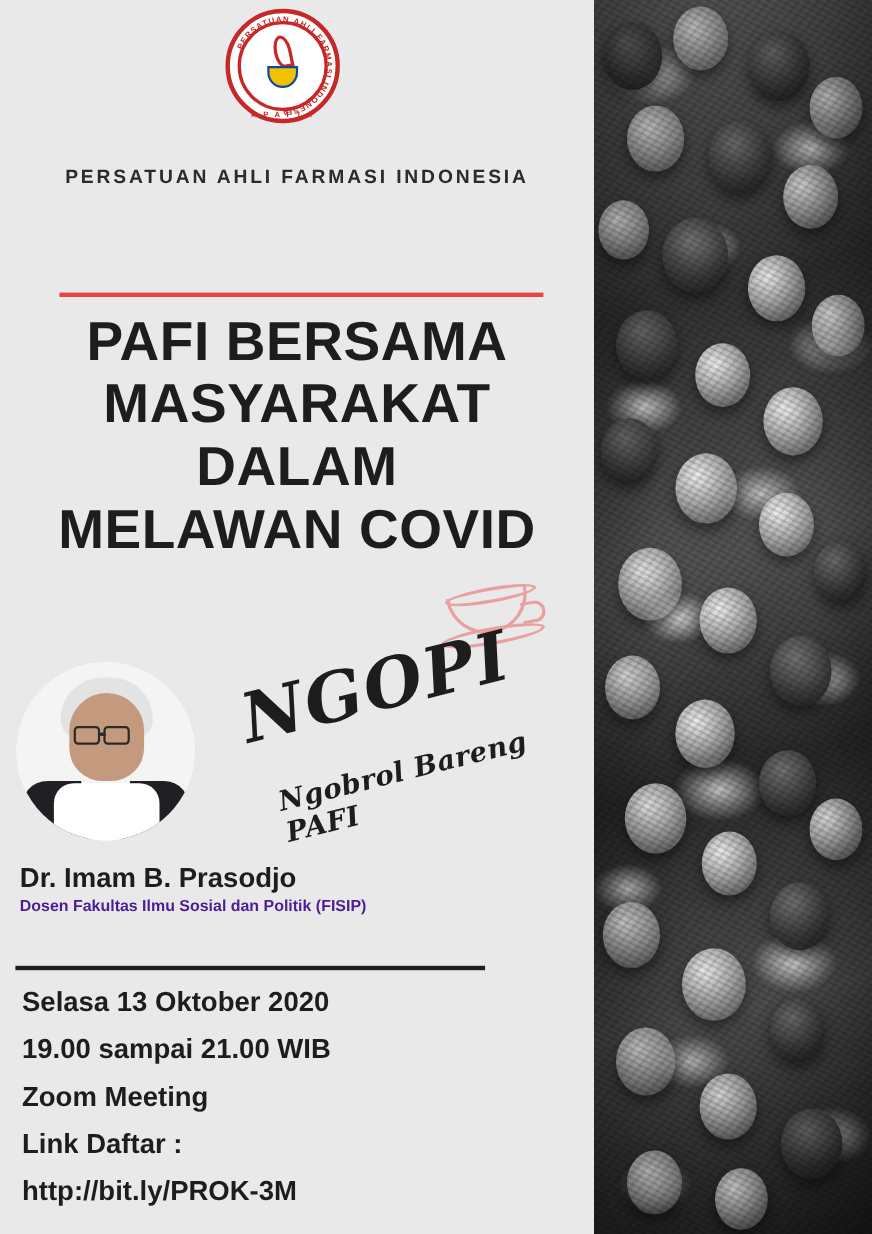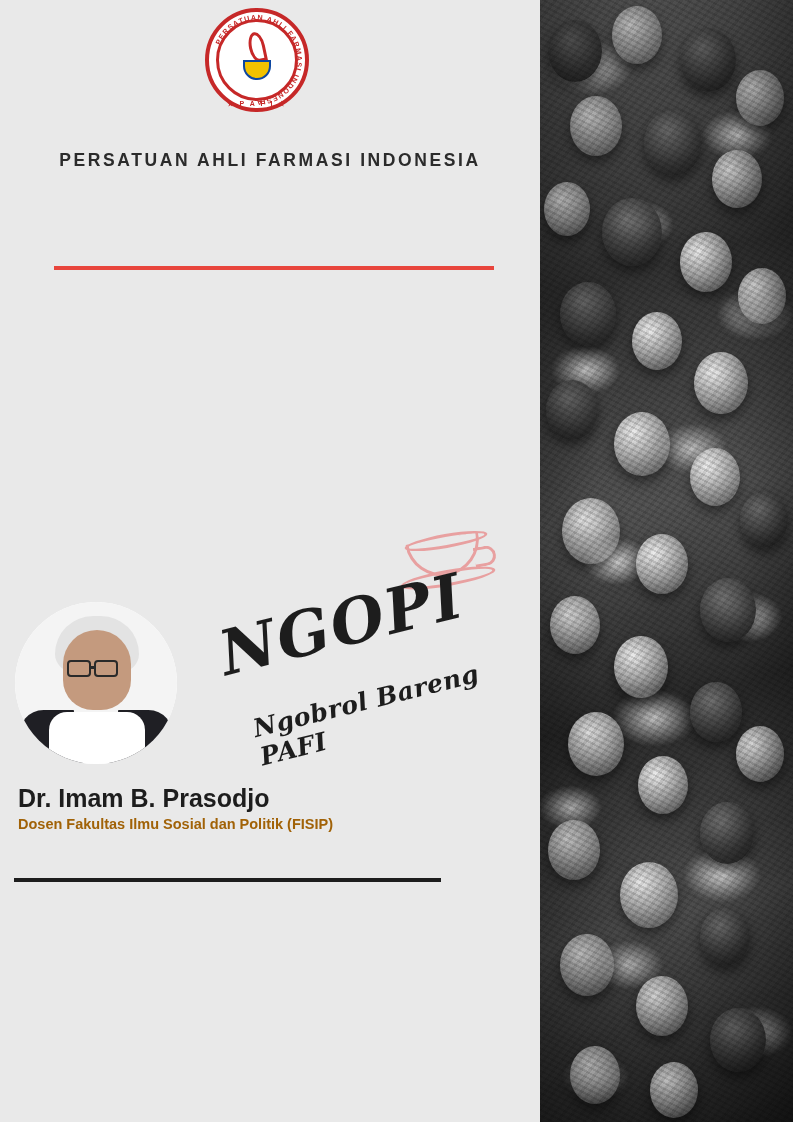--- a/index.html
+++ b/index.html
@@ -351,21 +351,21 @@
     font-weight: bold;
     color: #1d1d1d;
   }
   .speaker-role {
     position: absolute;
     left: 18px;
     top: 814px;
     font-size: 14.5px;
     font-weight: bold;
     line-height: 21px;
-    color: #a16207;
+    color: #4c1d95;
     width: 480px;
   }
   .rule-black {
     position: absolute;
     left: 14px;
     top: 878px;
     width: 427px;
     height: 4px;
     background: #1d1d1d;
   }
@@ -449,20 +449,23 @@
     <div class="pafi-text">★ P A F I ★</div>
   </div>
 
   <div class="content">
 
     <div class="org-name">PERSATUAN AHLI FARMASI INDONESIA</div>
 
 
     <div class="rule-red"></div>
 
+    <div class="headline" style="white-space: pre-line;">PAFI BERSAMA
+MASYARAKAT DALAM
+MELAWAN COVID</div>
 
     <div class="ngopi-block">
       <div class="cup-icon">
         <div class="lip"></div>
         <div class="body"></div>
         <div class="handle"></div>
         <div class="saucer"></div>
       </div>
       <div class="ngopi-main">NGOPI</div>
       <div class="ngopi-sub">Ngobrol Bareng PAFI</div>
@@ -480,15 +483,22 @@
       <div class="shirt"></div>
     </div>
 
     <div class="speaker-name">Dr. Imam B. Prasodjo</div>
     <div class="speaker-role">
       <div>Dosen Fakultas Ilmu Sosial dan Politik (FISIP)</div>
     </div>
 
     <div class="rule-black"></div>
 
+    <div class="details">
+      <div>Selasa 13 Oktober 2020</div>
+      <div>19.00 sampai 21.00 WIB</div>
+      <div>Zoom Meeting</div>
+      <div>Link Daftar :</div>
+      <div>http://bit.ly/PROK-3M</div>
+    </div>
 
   </div>
 </div>
 
 </body></html>

